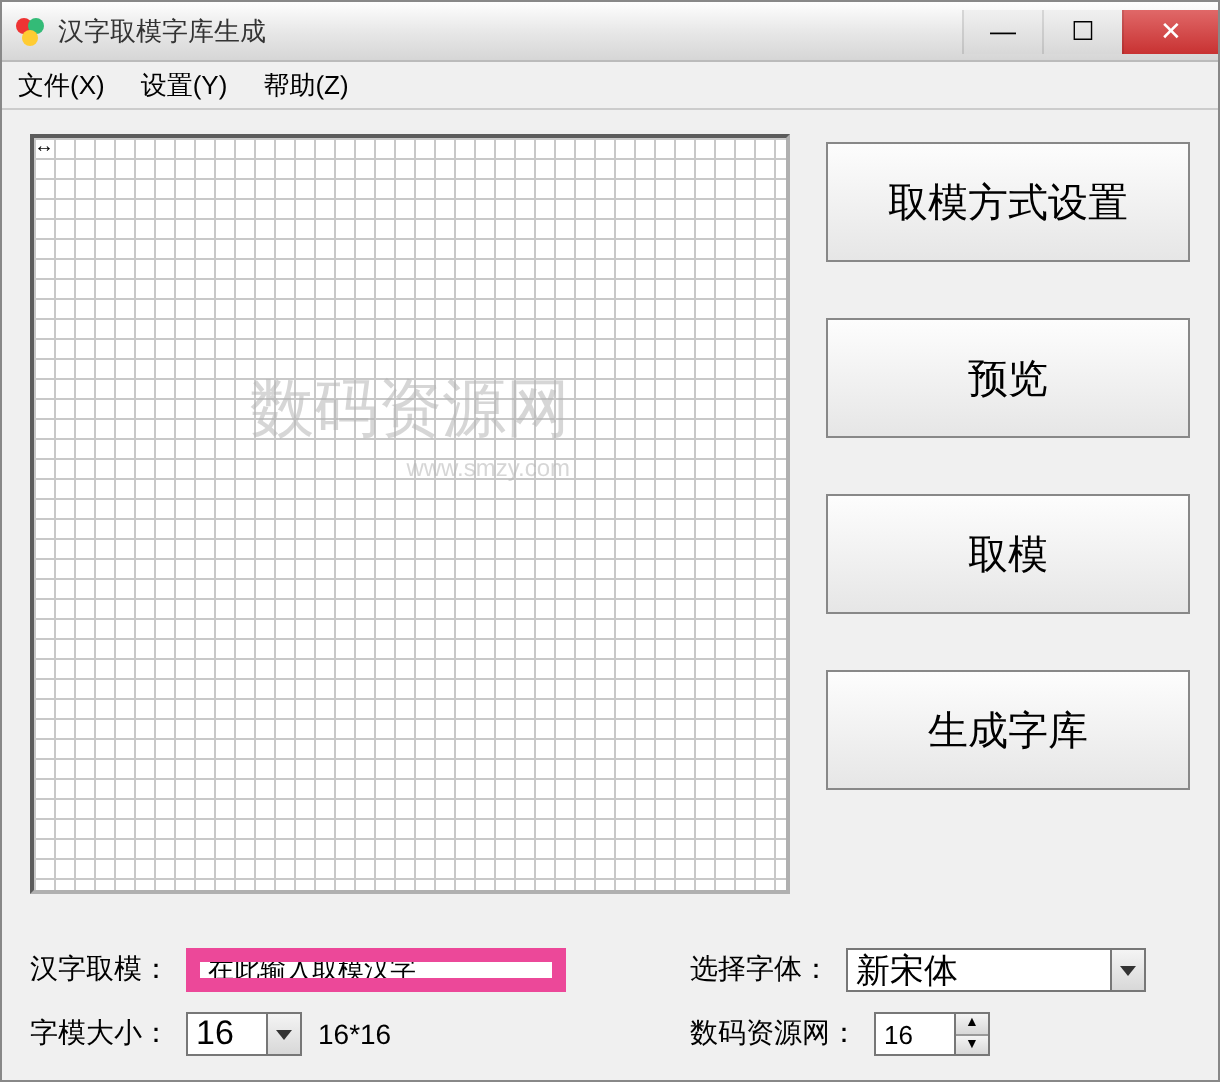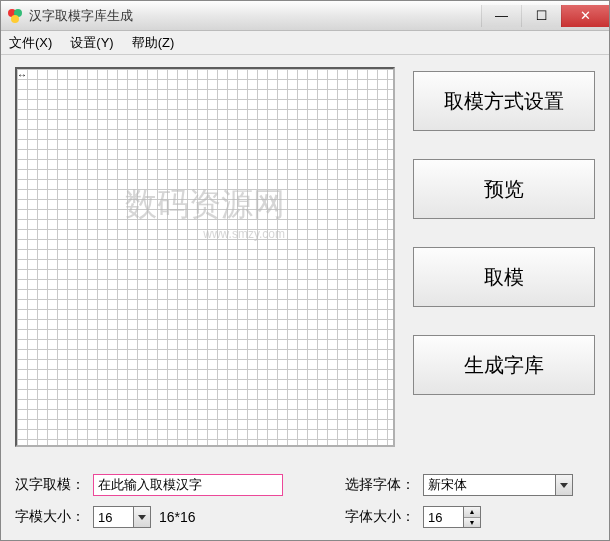--- a/index.html
+++ b/index.html
@@ -112,33 +112,33 @@
   display: flex;
   flex-direction: column;
   gap: 10px;
   font-size: 14px;
 }
 .row { display: flex; align-items: center; gap: 10px; }
 .row .col-l { display: flex; align-items: center; gap: 8px; flex: 1; }
 .row .col-r { display: flex; align-items: center; gap: 8px; width: 250px; }
 .text-input {
   height: 22px;
-  border: 1px solid #ec4899;
+  border: 7px solid #ec4899;
   background: #fff;
   padding: 0 4px;
   font-size: 13px;
 }
 .combo {
   height: 22px;
   border: 1px solid #777;
   background: #fff;
   display: inline-flex;
   align-items: center;
   padding-left: 4px;
-  font-size: 13px;
+  font-size: 17px;
   position: relative;
   overflow: hidden;
 }
 .combo .arrow {
   position: absolute; right: 0; top: 0; bottom: 0;
   width: 17px;
   border-left: 1px solid #777;
   background: linear-gradient(180deg,#f4f4f4,#d8d8d8);
   display: flex; align-items: center; justify-content: center;
 }
@@ -240,21 +240,21 @@
     <div class="row">
       <div class="col-l">
         <span class="label">字模大小：</span>
         <div class="combo" style="width:58px">
           <span>16</span>
           <span class="arrow"></span>
         </div>
         <span class="label" style="">16*16</span>
       </div>
       <div class="col-r">
-        <span class="label">字体大小：</span>
+        <span class="label">数码资源网：</span>
         <div class="spinner" style="width:58px">
           <span>16</span>
           <div class="spin">
             <div>▲</div>
             <div>▼</div>
           </div>
         </div>
       </div>
     </div>
   </div>

